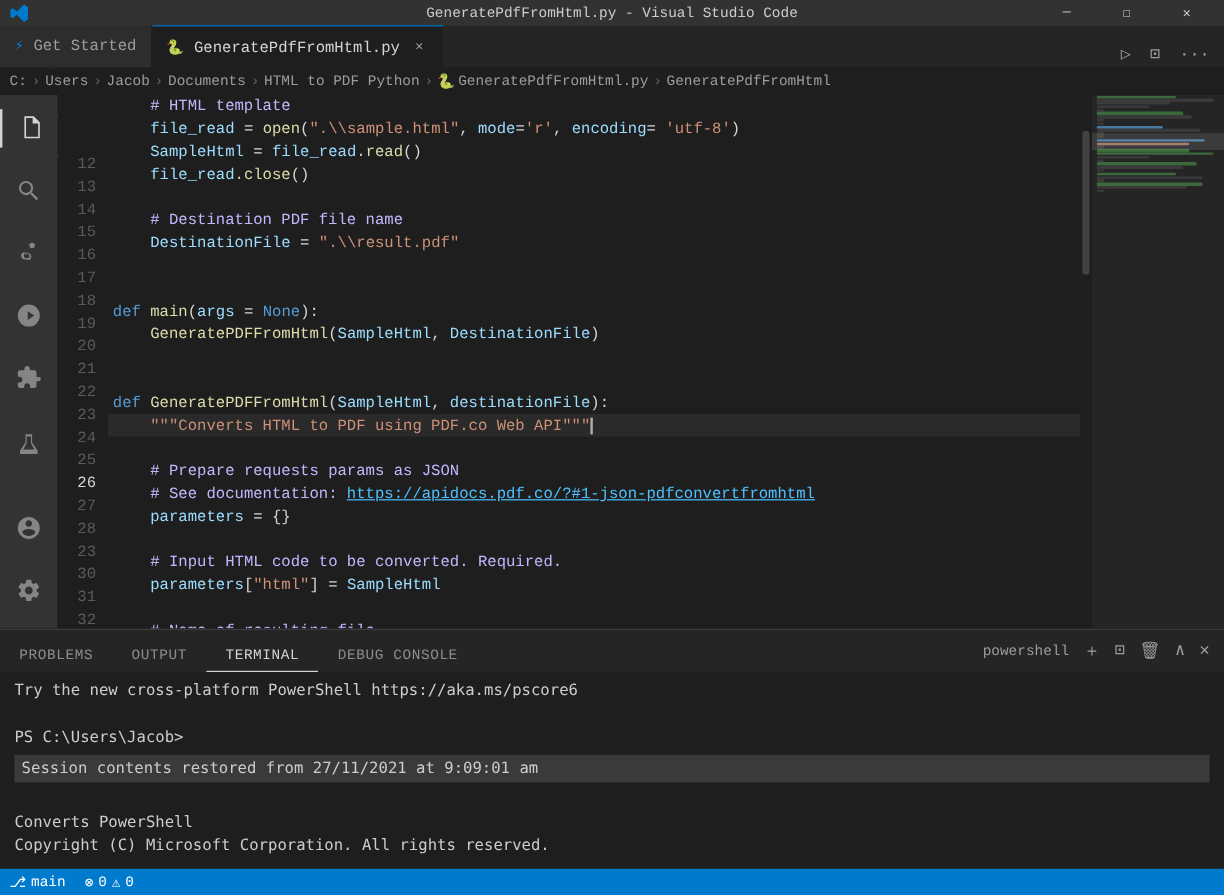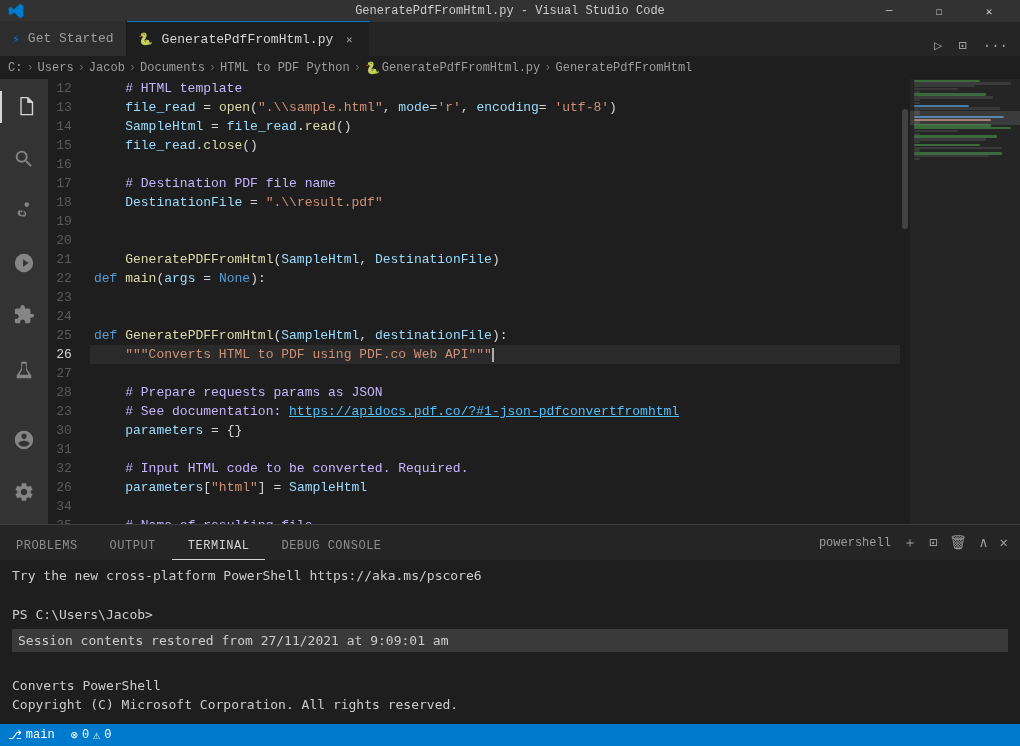--- a/index.html
+++ b/index.html
@@ -196,28 +196,29 @@
       flex-direction: column;
     }
     #code-content {
       flex: 1;
       display: flex;
       overflow: hidden;
     }
     #line-numbers {
       width: 42px;
       background: #1e1e1e;
-      text-align: center;
+      text-align: right;
       padding-right: 10px;
       color: #5a5a5a;
       font-size: 13px;
       line-height: 19px;
       padding-top: 0;
       user-select: none;
       flex-shrink: 0;
+      margin-top: 48px;
     }
     .ln { height: 19px; }
     #code-lines {
       flex: 1;
       overflow: hidden;
       line-height: 19px;
       font-size: 13px;
     }
     .code-line {
       height: 19px;
@@ -524,22 +525,22 @@
         <div id="code-lines">
           <div class="code-line"><span class="cmt">    # HTML template</span></div>
           <div class="code-line">    <span class="var">file_read</span> <span class="op">=</span> <span class="fn">open</span>(<span class="str">".\\sample.html"</span>, <span class="var">mode</span>=<span class="str">'r'</span>, <span class="var">encoding</span>= <span class="str">'utf-8'</span>)</div>
           <div class="code-line">    <span class="var">SampleHtml</span> <span class="op">=</span> <span class="var">file_read</span>.<span class="fn">read</span>()</div>
           <div class="code-line">    <span class="var">file_read</span>.<span class="fn">close</span>()</div>
           <div class="code-line"></div>
           <div class="code-line"><span class="cmt">    # Destination PDF file name</span></div>
           <div class="code-line">    <span class="var">DestinationFile</span> <span class="op">=</span> <span class="str">".\\result.pdf"</span></div>
           <div class="code-line"></div>
           <div class="code-line"></div>
+          <div class="code-line"><span class="kw">def</span> <span class="fn">main</span>(<span class="var">args</span> <span class="op">=</span> <span class="kw">None</span>):</div>
           <div class="code-line">    <span class="fn">GeneratePDFFromHtml</span>(<span class="var">SampleHtml</span>, <span class="var">DestinationFile</span>)</div>
-          <div class="code-line"><span class="kw">def</span> <span class="fn">main</span>(<span class="var">args</span> <span class="op">=</span> <span class="kw">None</span>):</div>
           <div class="code-line"></div>
           <div class="code-line"></div>
           <div class="code-line"><span class="kw">def</span> <span class="fn">GeneratePDFFromHtml</span>(<span class="var">SampleHtml</span>, <span class="var">destinationFile</span>):</div>
           <div class="code-line active-line">    <span class="str">"""Converts HTML to PDF using PDF.co Web API"""</span><span class="cursor"></span></div>
           <div class="code-line"></div>
           <div class="code-line">    <span class="cmt"># Prepare requests params as JSON</span></div>
           <div class="code-line">    <span class="cmt"># See documentation: </span><span class="link">https://apidocs.pdf.co/?#1-json-pdfconvertfromhtml</span></div>
           <div class="code-line">    <span class="var">parameters</span> <span class="op">=</span> {}</div>
           <div class="code-line"></div>
           <div class="code-line">    <span class="cmt"># Input HTML code to be converted. Required.</span></div>

